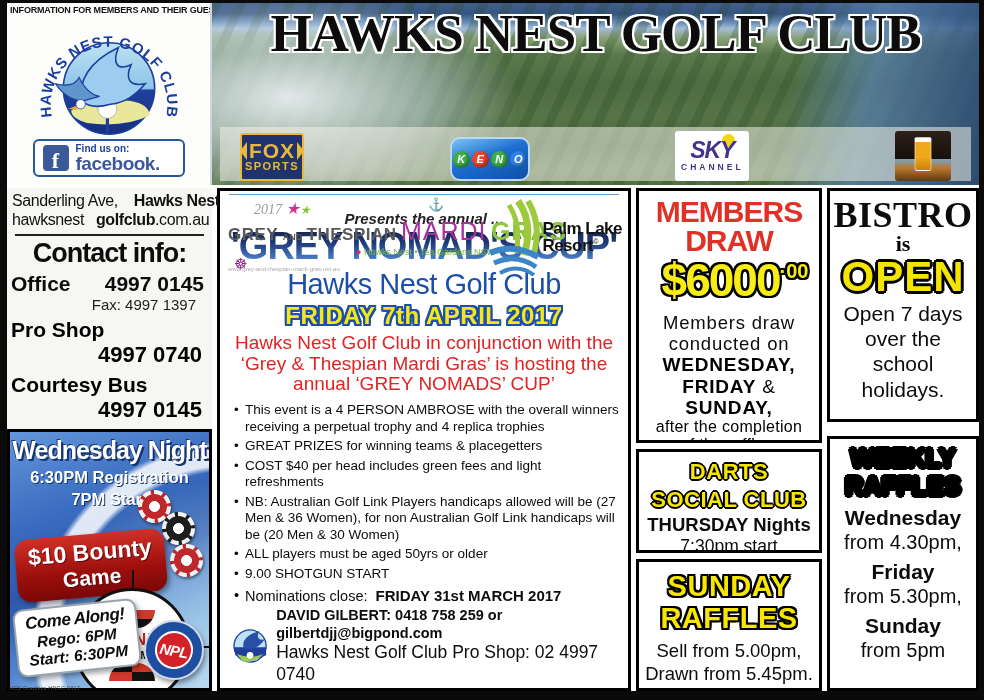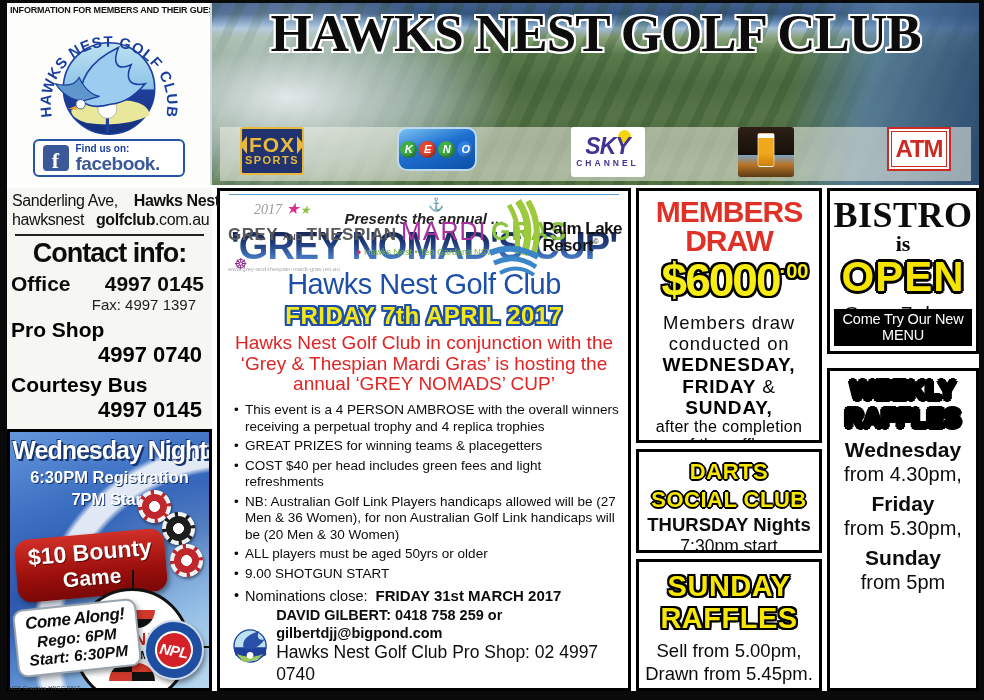--- a/index.html
+++ b/index.html
@@ -22,21 +22,21 @@
 
   .photo { flex:1; position:relative; overflow:hidden;
     background:
       radial-gradient(ellipse 330px 150px at 10% 52%, rgba(238,243,247,0.92) 0%, rgba(205,220,232,0.55) 42%, rgba(205,220,232,0) 70%),
       linear-gradient(102deg, rgba(0,0,0,0) 74%, rgba(88,128,172,0.75) 84%, rgba(40,72,116,0.9) 100%),
       repeating-linear-gradient(115deg, rgba(40,70,35,0.25) 0 9px, rgba(0,0,0,0) 9px 22px),
       linear-gradient(to bottom, #42608c 0%, #35547f 6%, #6c92bc 11%, #a3bdd6 14%, #8aa37a 19%, #5a7a4c 28%, #4e6c41 45%, #567447 62%, #4b6a3e 78%, #5d7b4d 92%, #50703f 100%);
   }
   .main-title { text-align:center; margin-top:4px; font-family:"Liberation Serif",serif; font-weight:bold; font-size:53px; letter-spacing:-1px; color:#0c0c0c; line-height:1;
     text-shadow:-2px 0 0 #fff,2px 0 0 #fff,0 -2px 0 #fff,0 2px 0 #fff,-2px -2px 0 #fff,2px -2px 0 #fff,-2px 2px 0 #fff,2px 2px 0 #fff; }
-  .sponsor-strip { position:absolute; left:8px; right:8px; bottom:4px; height:54px; background:rgba(240,240,230,0.55); display:flex; align-items:flex-start; justify-content:space-between; padding:0 20px; }
+  .sponsor-strip { position:absolute; left:8px; right:8px; bottom:4px; height:54px; background:rgba(240,240,230,0.55); display:flex; align-items:flex-end; justify-content:space-between; padding:0 20px; }
   .sp-fox { width:64px; height:48px; background:#20336e; border:2px solid #e8b93c; border-radius:3px; display:flex; flex-direction:column; align-items:center; justify-content:center; color:#e8b93c; }
   .sp-fox .fox { font-size:21px; font-weight:bold; letter-spacing:1px; line-height:0.9; display:flex; align-items:center; gap:2px; }
   .sp-fox .fox:before, .sp-fox .fox:after { content:""; border-top:9px solid transparent; border-bottom:9px solid transparent; }
   .sp-fox .fox:before { border-right:7px solid #e8b93c; }
   .sp-fox .fox:after  { border-left:7px solid #e8b93c; }
   .sp-fox .sports { font-size:11px; font-weight:bold; letter-spacing:1.5px; }
   .sp-keno { width:80px; height:44px; border-radius:10px; background:linear-gradient(160deg,#7cc3f2 0%,#1d6fd0 45%,#0d4fa8 100%); border:2px solid #bcd9f2; display:flex; align-items:center; justify-content:center; gap:2px; }
   .keno-ball { width:17px; height:17px; border-radius:50%; color:#fff; font-weight:bold; font-style:italic; font-size:11px; display:flex; align-items:center; justify-content:center; box-shadow:inset -2px -2px 3px rgba(0,0,0,0.35); }
   .kb0{background:#3fae49;} .kb1{background:#e8442e;} .kb2{background:#3fae49;} .kb3{background:#2e7fe8;}
   .sp-sky { width:74px; height:50px; background:#fff; border-radius:3px; display:flex; flex-direction:column; align-items:center; justify-content:center; position:relative; }
@@ -150,21 +150,21 @@
     text-shadow:-2px 0 0 #000,2px 0 0 #000,0 -2px 0 #000,0 2px 0 #000,-1px -1px 0 #000,1px -1px 0 #000,-1px 1px 0 #000,1px 1px 0 #000; }
   .darts-line1 { font-size:18.5px; font-weight:bold; color:#0c0c0c; margin-top:1px; }
   .darts-line2 { font-size:17.5px; color:#0c0c0c;text-decoration:underline; }
 
   .sunday { flex:1; padding-top:8px; }
   .yellow-md { color:#f7e700; font-weight:bold; font-size:29px; letter-spacing:0.5px; line-height:1.12;
     text-shadow:-2px 0 0 #000,2px 0 0 #000,0 -2px 0 #000,0 2px 0 #000,-2px -2px 0 #000,2px -2px 0 #000,-2px 2px 0 #000,2px 2px 0 #000; }
   .sr-line { font-size:18.5px; color:#0c0c0c; line-height:1.25; margin-top:4px; }
   .sr-line2 { font-size:18.5px; color:#0c0c0c; line-height:1.25; }
 
-  .bistro { height:166px; position:relative; }
+  .bistro { height:234px; position:relative; }
   .bistro-title { font-family:"Liberation Serif",serif; font-weight:bold; font-size:36px; color:#0c0c0c; letter-spacing:0.5px; margin-top:6px; line-height:1; }
   .bistro-is { font-family:"Liberation Serif",serif; font-weight:bold; font-size:22px; color:#000000; line-height:1; }
   .bistro-open { font-size:42px; font-weight:bold; color:#f5e400; letter-spacing:1px; line-height:1.05;
     text-shadow:-3px 0 0 #000,3px 0 0 #000,0 -3px 0 #000,0 3px 0 #000,-2px -2px 0 #000,2px -2px 0 #000,-2px 2px 0 #000,2px 2px 0 #000; }
   .bistro-body { font-size:21px; color:#0c0c0c; line-height:1.2; margin-top:2px; padding:0 6px; }
   .bistro-menu { position:absolute; left:4px; right:4px; bottom:5px; background:#000; color:#fff; font-size:14.5px; letter-spacing:-0.2px; padding:2px 0 3px; }
 
   .weekly { margin-top:14px; flex:1; padding-top:5px; }
   .yellow-lg { color:#000000; font-weight:bold; font-size:25px; letter-spacing:0px; line-height:1.12;
     text-shadow:-3px 0 0 #000,3px 0 0 #000,0 -3px 0 #000,0 3px 0 #000,-2px -2px 0 #000,2px -2px 0 #000,-2px 2px 0 #000,2px 2px 0 #000; }
@@ -225,23 +225,20 @@
             <span class="keno-ball kb3">O</span>
           </div>
           <div class="sp-sky">
             <span class="sky-ball"></span>
             <div class="sky">SKY</div>
             <div class="channel">CHANNEL</div>
           </div>
           <div class="sp-beer">
             <div class="beer-glass"></div>
           </div>
-          <div class="sp-atm">
-            <span>ATM</span>
-          </div>
         </div>
       </div>
     </div>
 
     <div class="main">
 
       <div class="left-col">
         <div class="addr">
           <span>Sanderling Ave, </span><b>Hawks Nest</b><br>
           <span><span>hawksnest</span><b>golfclub</b><span>.com.au</span></span>
@@ -400,21 +397,20 @@
           <div class="sr-line2">Drawn from 5.45pm.</div>
         </div>
       </div>
 
       <div class="colB">
         <div class="panel bistro">
           <div class="bistro-title">BISTRO</div>
           <div class="bistro-is">is</div>
           <div class="bistro-open">OPEN</div>
           <div class="bistro-body">Open 7 days over the school holidays.</div>
-          <div class="bistro-menu">Come Try Our New MENU</div>
         </div>
 
         <div class="panel weekly">
           <div class="yellow-lg">
             <div>WEEKLY</div>
             <div>RAFFLES</div>
           </div>
           <div class="wr-day">Wednesday</div>
           <div class="wr-time">from 4.30pm,</div>
           <div class="wr-day">Friday</div>

